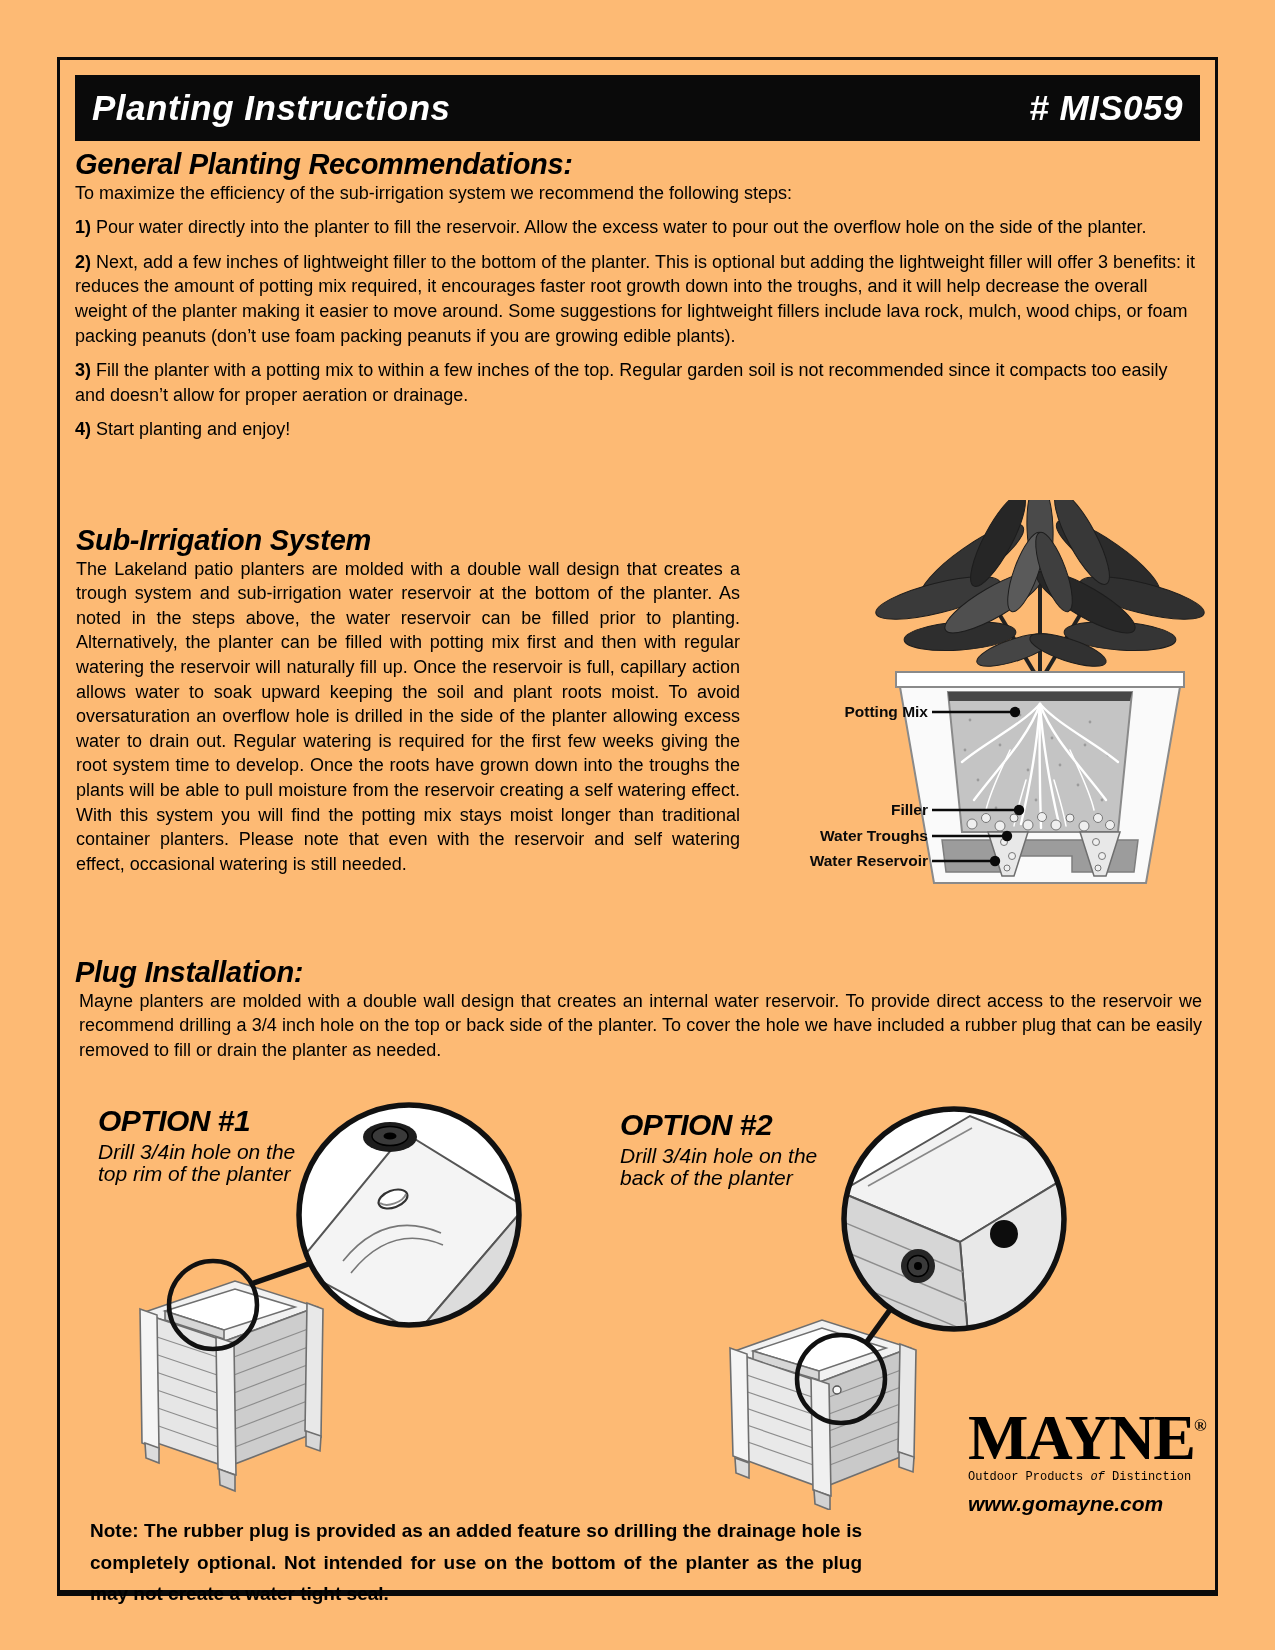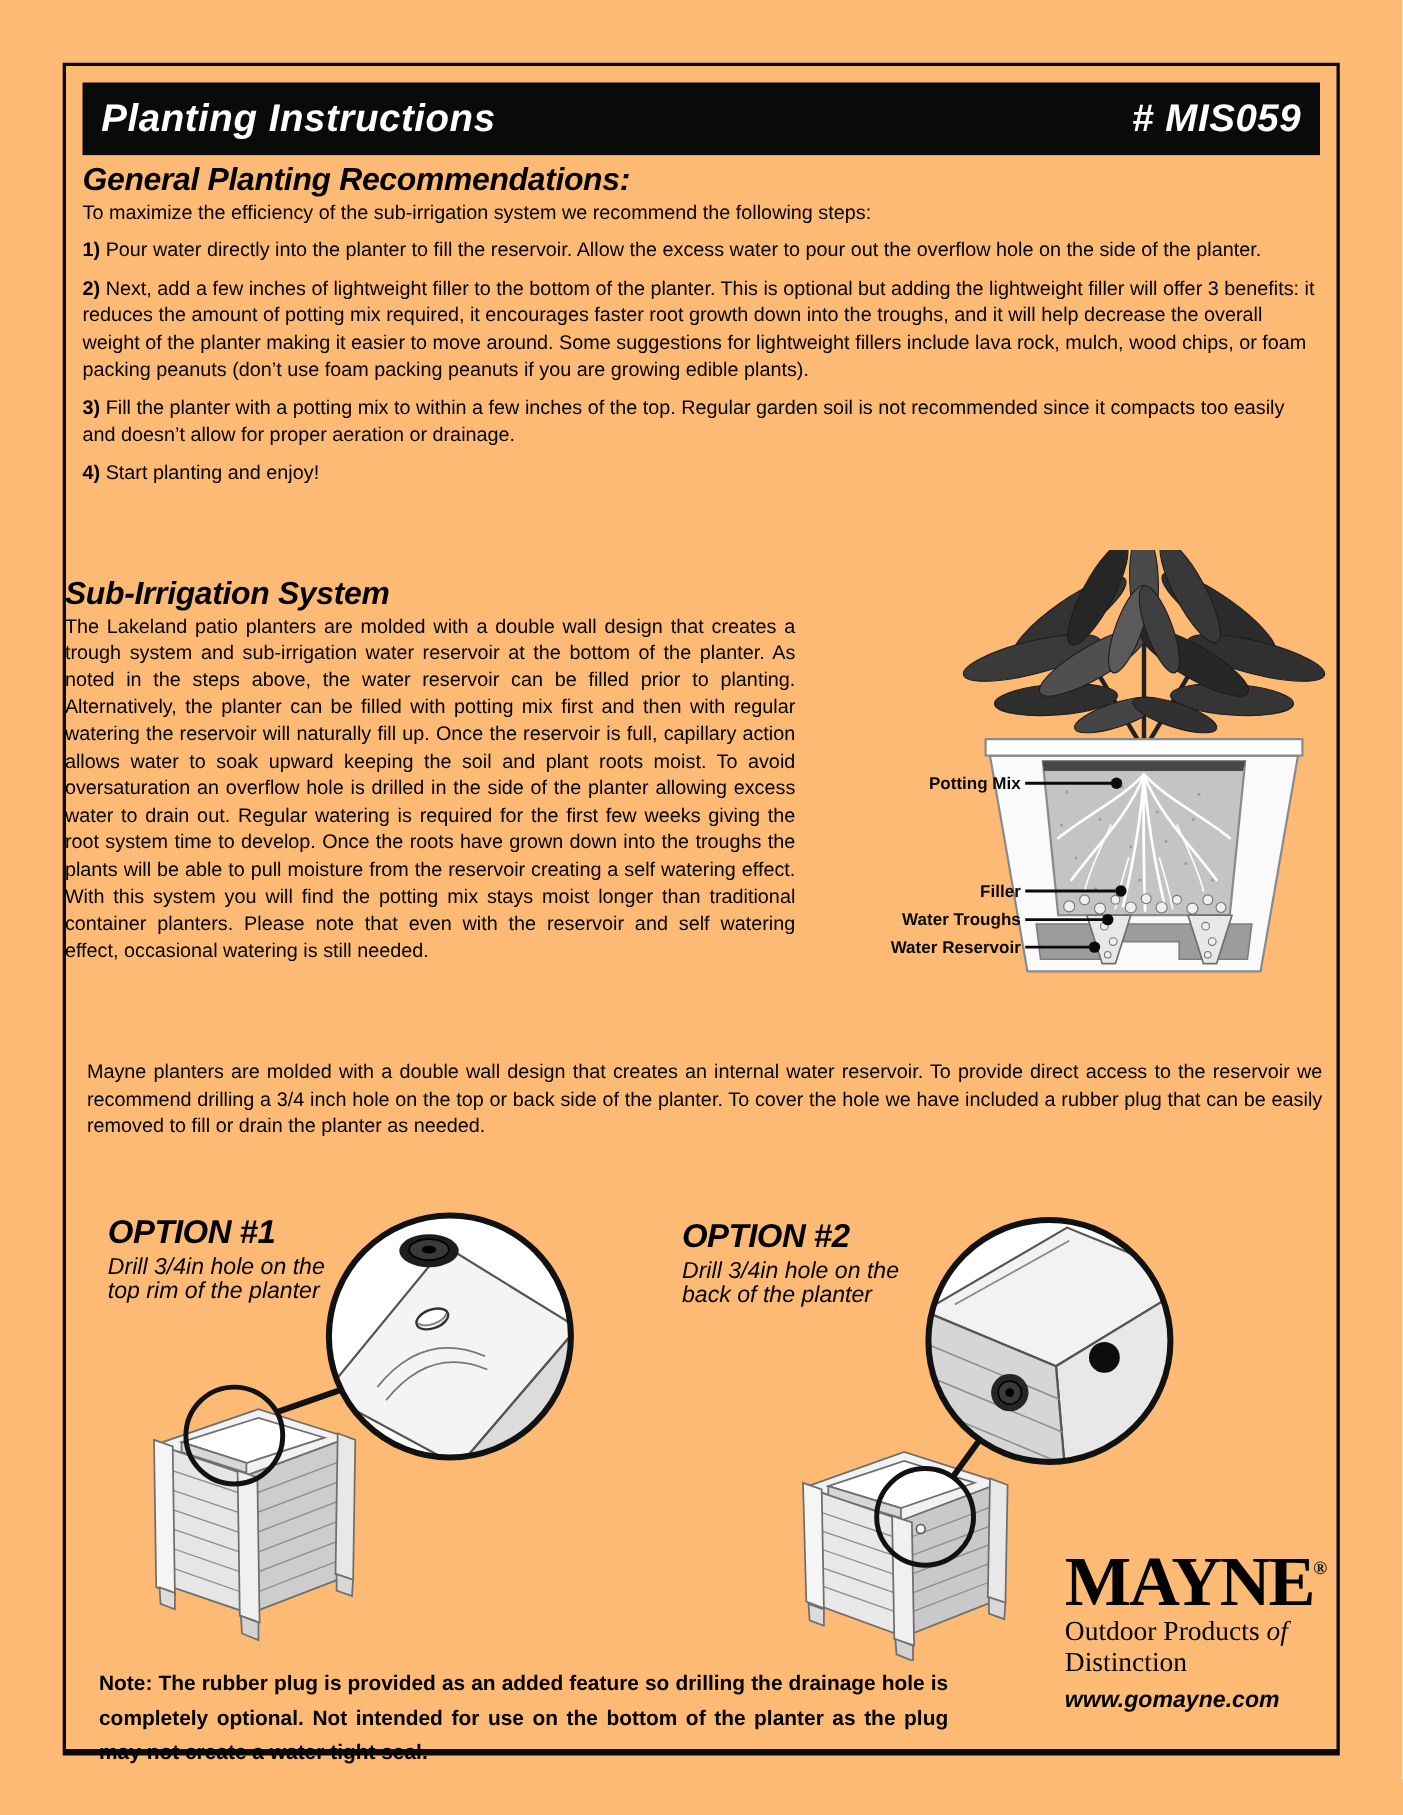--- a/index.html
+++ b/index.html
@@ -8,38 +8,38 @@
   .frame{position:absolute;left:57px;top:57px;width:1155px;height:1530px;
          border:3px solid #0a0a0a;border-bottom-width:6px;}
   .titlebar{position:absolute;left:75px;top:75px;width:1125px;height:66px;background:#0a0a0a;
             display:flex;align-items:center;justify-content:space-between;padding:0 17px;box-sizing:border-box;}
   .titlebar .title,.titlebar .docnum{color:#fff;font-weight:bold;font-style:italic;font-size:35px;letter-spacing:.5px;}
   h2{font-size:29px;font-weight:bold;margin:0 0 4px 0;letter-spacing:-.3px;font-style:italic;}
   .body-text{font-size:18px;line-height:24.6px;}
   .general{position:absolute;left:75px;top:152px;width:1127px;}
   .general .intro{margin:2px 0 2px 0;}
   .general .step{margin:10px 0 0 0;}
-  .subirr{position:absolute;left:59px;top:528px;width:664px;}
+  .subirr{position:absolute;left:76px;top:528px;width:664px;}
   .subirr p{margin:2px 0 0 0;text-align:justify;}
   .diagram{position:absolute;left:790px;top:500px;width:420px;height:390px;}
   .plug{position:absolute;left:75px;top:960px;width:1127px;}
   .plug p{margin:2px 0 0 4px;text-align:justify;}
   .option-title{position:absolute;width:200px;text-align:left;z-index:3;}
   .option-title h3{margin:0;font-size:30px;font-style:italic;font-weight:bold;letter-spacing:-.5px;}
   .option-title .sub{font-style:italic;font-size:21px;line-height:22px;white-space:pre-line;margin-top:3px;}
   .opt1-title{left:98px;top:1104px;}
   .opt2-title{left:620px;top:1108px;}
   .opt1-art{position:absolute;left:85px;top:1095px;width:520px;height:400px;}
   .opt2-art{position:absolute;left:640px;top:1090px;width:520px;height:420px;}
   .note{position:absolute;left:90px;top:1496px;width:772px;font-weight:bold;font-size:19px;
         line-height:31.5px;text-align:justify;}
   .logo{position:absolute;left:968px;top:1396px;width:248px;text-align:left;}
   .logo .brand{font-family:"Liberation Serif",serif;font-size:64px;font-weight:600;letter-spacing:-2px;line-height:60px;}
   .logo .reg{font-size:17px;vertical-align:28px;letter-spacing:0;}
-  .logo .tagline{font-family:Liberation Serif, serif;font-size:25px;margin-top:2px;}
+  .logo .tagline{font-family:Liberation Mono, monospace;font-size:12px;margin-top:2px;}
   .logo .tagline .of{font-style:italic;}
   .logo .site{font-weight:bold;font-style:italic;font-size:21px;margin-top:8px;}
   svg text{font-family:"Liberation Sans",sans-serif;font-weight:bold;font-size:15.5px;fill:#0a0a0a;}
 </style>
 </head>
 <body>
 
 <div class="page">
   <div class="frame"></div>
 
@@ -154,20 +154,21 @@
       <line x1="142" y1="361" x2="200" y2="361" stroke-width="2.6"></line>
         <circle cx="205" cy="361" r="5.2" fill="#0a0a0a" stroke="none"></circle>
     </g>
     <text x="138" y="217" text-anchor="end">Potting Mix</text>
     <text x="138" y="315" text-anchor="end">Filler</text>
     <text x="138" y="341" text-anchor="end">Water Troughs</text>
     <text x="138" y="366" text-anchor="end">Water Reservoir</text>
   </svg>
 
   <section class="plug body-text">
+    <h2>Plug Installation:</h2>
     <p>Mayne planters are molded with a double wall design that creates an internal water reservoir. To provide direct access to the reservoir we recommend drilling a 3/4 inch hole on the top or back side of the planter. To cover the hole we have included a rubber plug that can be easily removed to fill or drain the planter as needed.</p>
   </section>
 
   <svg class="opt1-art" viewBox="0 0 520 400">
     <defs>
         <clipPath id="clipO1">
           <circle cx="324" cy="120" r="109"></circle>
         </clipPath>
       </defs>
 

